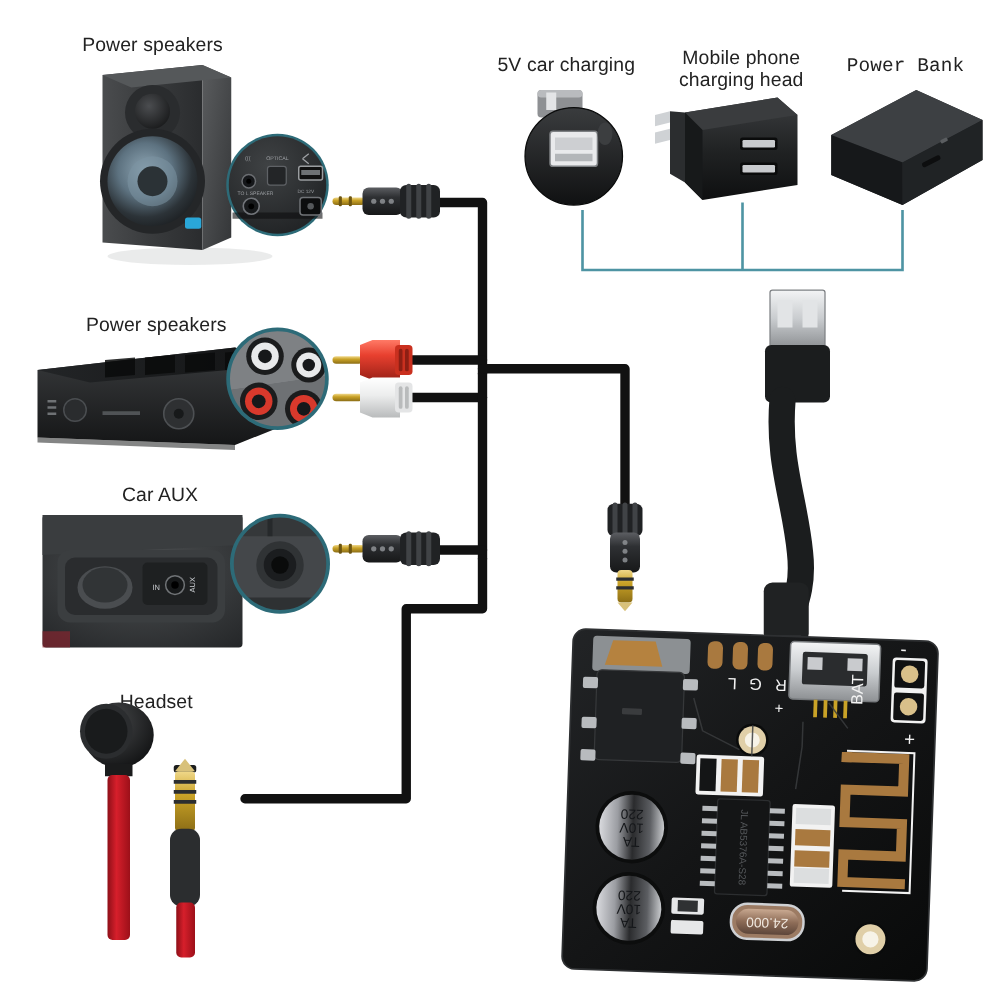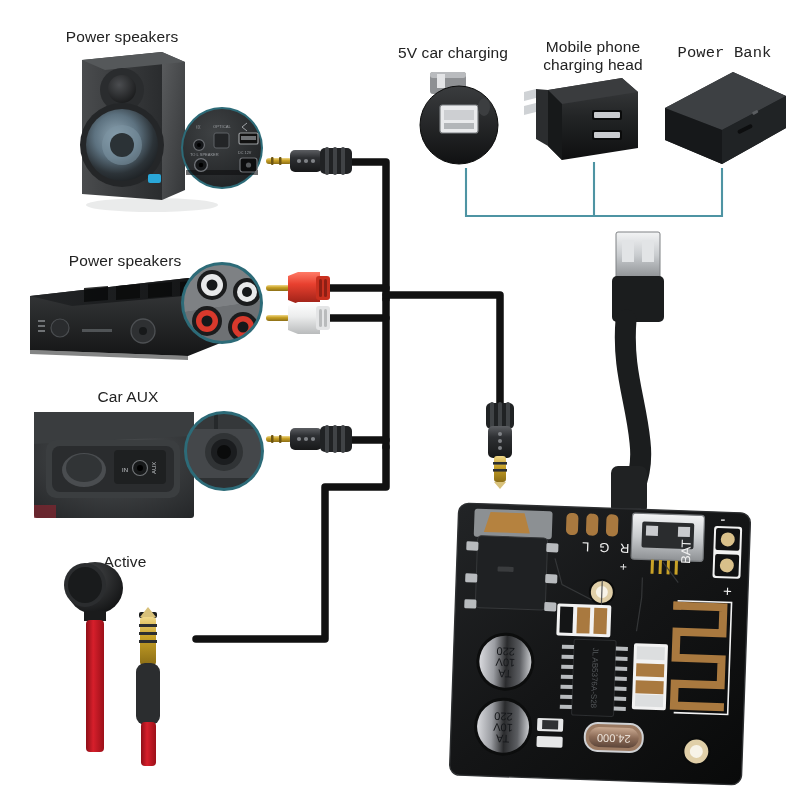--- a/index.html
+++ b/index.html
@@ -11,21 +11,21 @@
   svg.layer{position:absolute;left:0;top:0;width:800px;height:800px;overflow:visible;}
 </style>
 </head>
 <body>
 
 <div id="stage">
 
   <div class="lbl" style="left:57px;top:28px;width:130px;">Power speakers</div>
   <div class="lbl" style="left:60px;top:252px;width:130px;">Power speakers</div>
   <div class="lbl" style="left:83px;top:388px;width:90px;">Car AUX</div>
-  <div class="lbl" style="left:85px;top:553px;width:80px;">Active</div>
+  <div class="lbl" style="left:85px;top:553px;width:80px;">Headset</div>
   <div class="lbl" style="left:393px;top:44px;width:120px;">5V car charging</div>
   <div class="lbl" style="left:533px;top:38px;width:120px;">Mobile phone
 charging head</div>
   <div class="lbl" style="left:672px;top:44px;width:105px;font-family:Liberation Mono, monospace;">Power Bank</div>
 
   <svg class="layer" viewBox="0 0 800 800">
     <defs>
       <linearGradient id="spkFace" x1="0" y1="0" x2="1" y2="0">
         <stop offset="0" stop-color="#4a4c4e"></stop>
           <stop offset=".45" stop-color="#3a3c3e"></stop>

